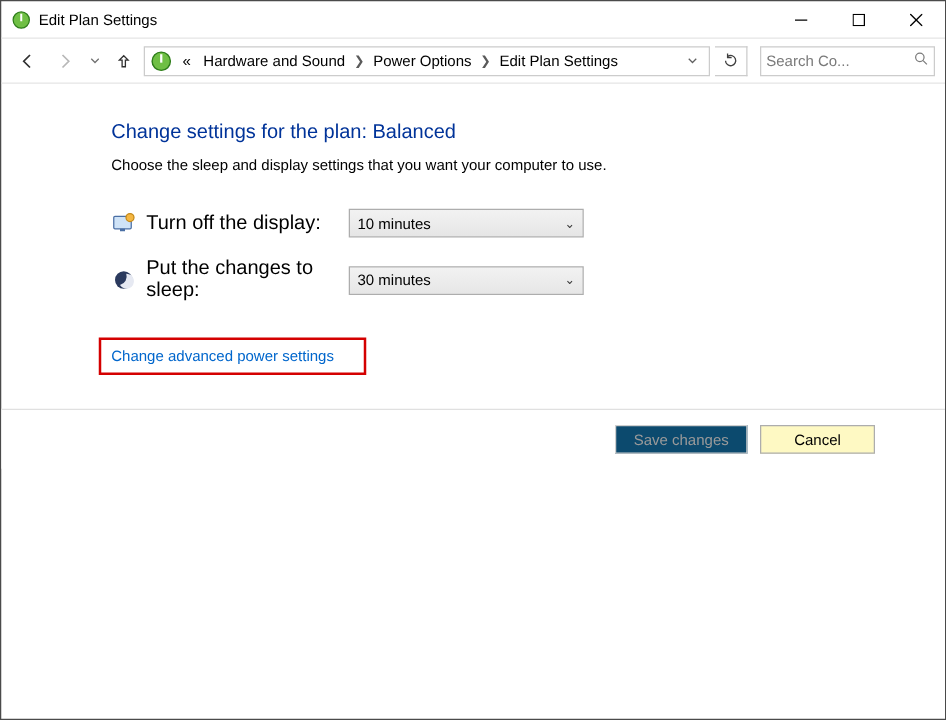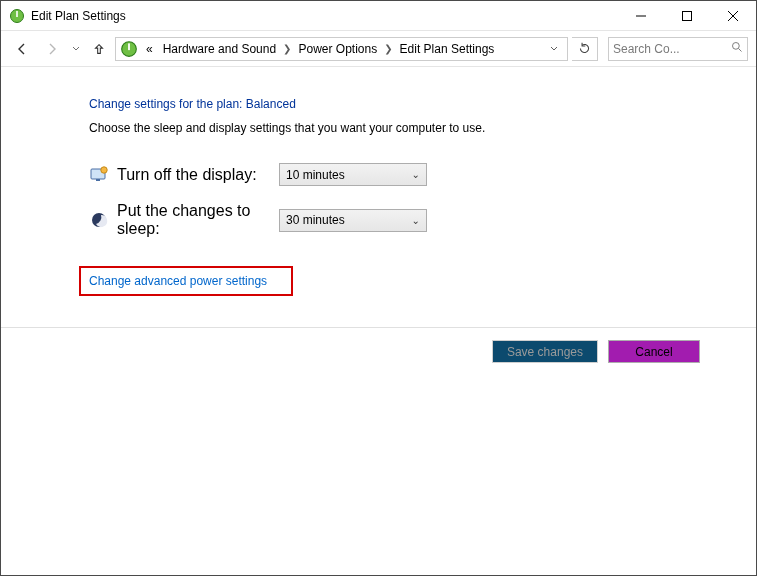--- a/index.html
+++ b/index.html
@@ -81,21 +81,21 @@
     font-size:12px;
     justify-content: space-between;
   }
   .searchbox .search-text { white-space:nowrap; overflow:hidden; text-overflow:ellipsis; flex:1; }
   
   .content {
     padding: 30px 0 0 88px;
   }
   .heading {
     color: #003399;
-    font-size: 12px;
+    font-size: 16px;
     font-weight: 400;
     margin-bottom: 10px;
   }
   .subtext {
     font-size: 12px;
     margin-bottom: 28px;
   }
   .setting-row {
     display: flex;
     align-items: center;
@@ -103,21 +103,21 @@
   }
   .setting-row .row-icon {
     width: 20px; height: 20px; margin-right: 8px;
     display:flex;align-items:center;justify-content:center;
   }
   .setting-row .row-label {
     width: 162px;
     font-size: 16px;
   }
   .combo {
-    width: 148px; height: 23px;
+    width: 188px; height: 23px;
     border: 1px solid #adadad;
     background: linear-gradient(#f2f2f2,#e6e6e6);
     display:flex; align-items:center;
     padding: 1px 6px;
     font-size: 12px;
     justify-content: space-between;
   }
   .combo .chev { color:#3a3a3a; font-size:10px; }
   .link-block { margin-top: 28px; }
   .link {
@@ -142,21 +142,21 @@
     padding: 12px 56px 12px 0;
     display: flex;
     justify-content: flex-end;
     gap: 10px;
     background:#fff;
   }
   .btn {
     min-width: 92px;
     height: 23px;
     border: 1px solid #adadad;
-    background: #a21caf;
+    background: #fef9c3;
     font-size: 12px;
     display:flex; align-items:center; justify-content:center;
     padding: 0 14px;
   }
   .btn.disabled {
     color: #9a9a9a;
     background: #0c4a6e;
     border-color: #cfcfcf;
   }
 </style>

